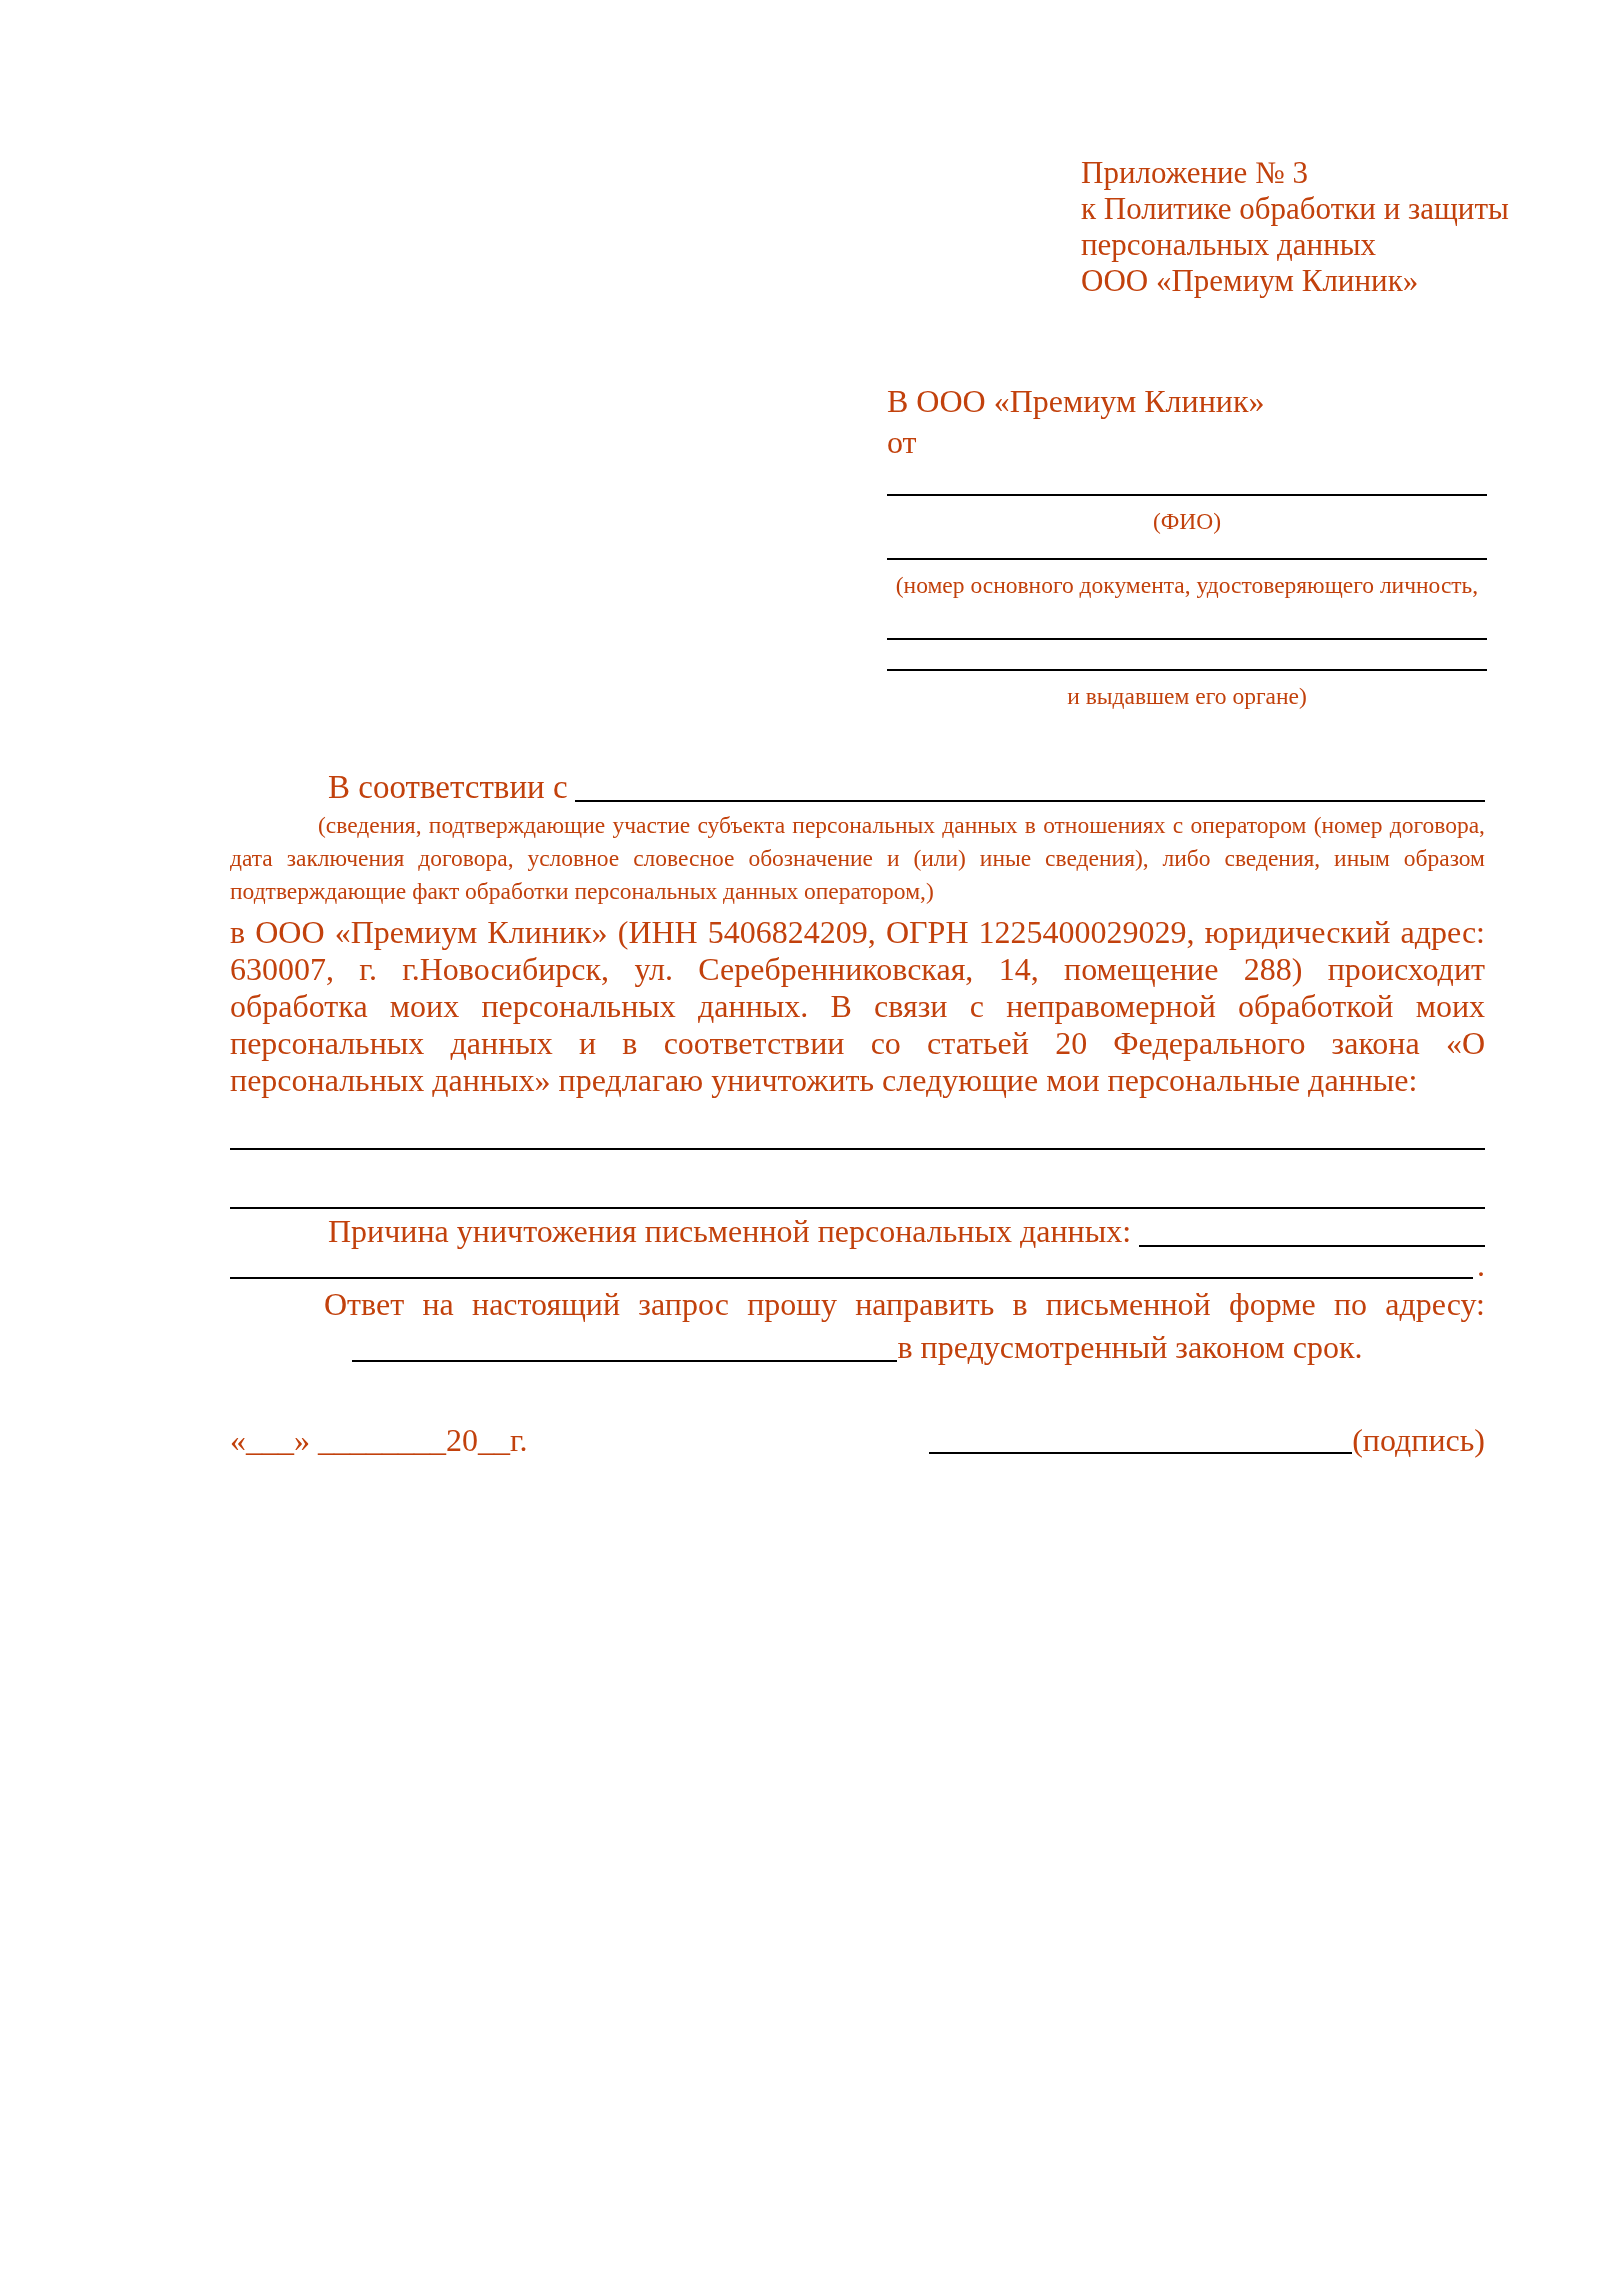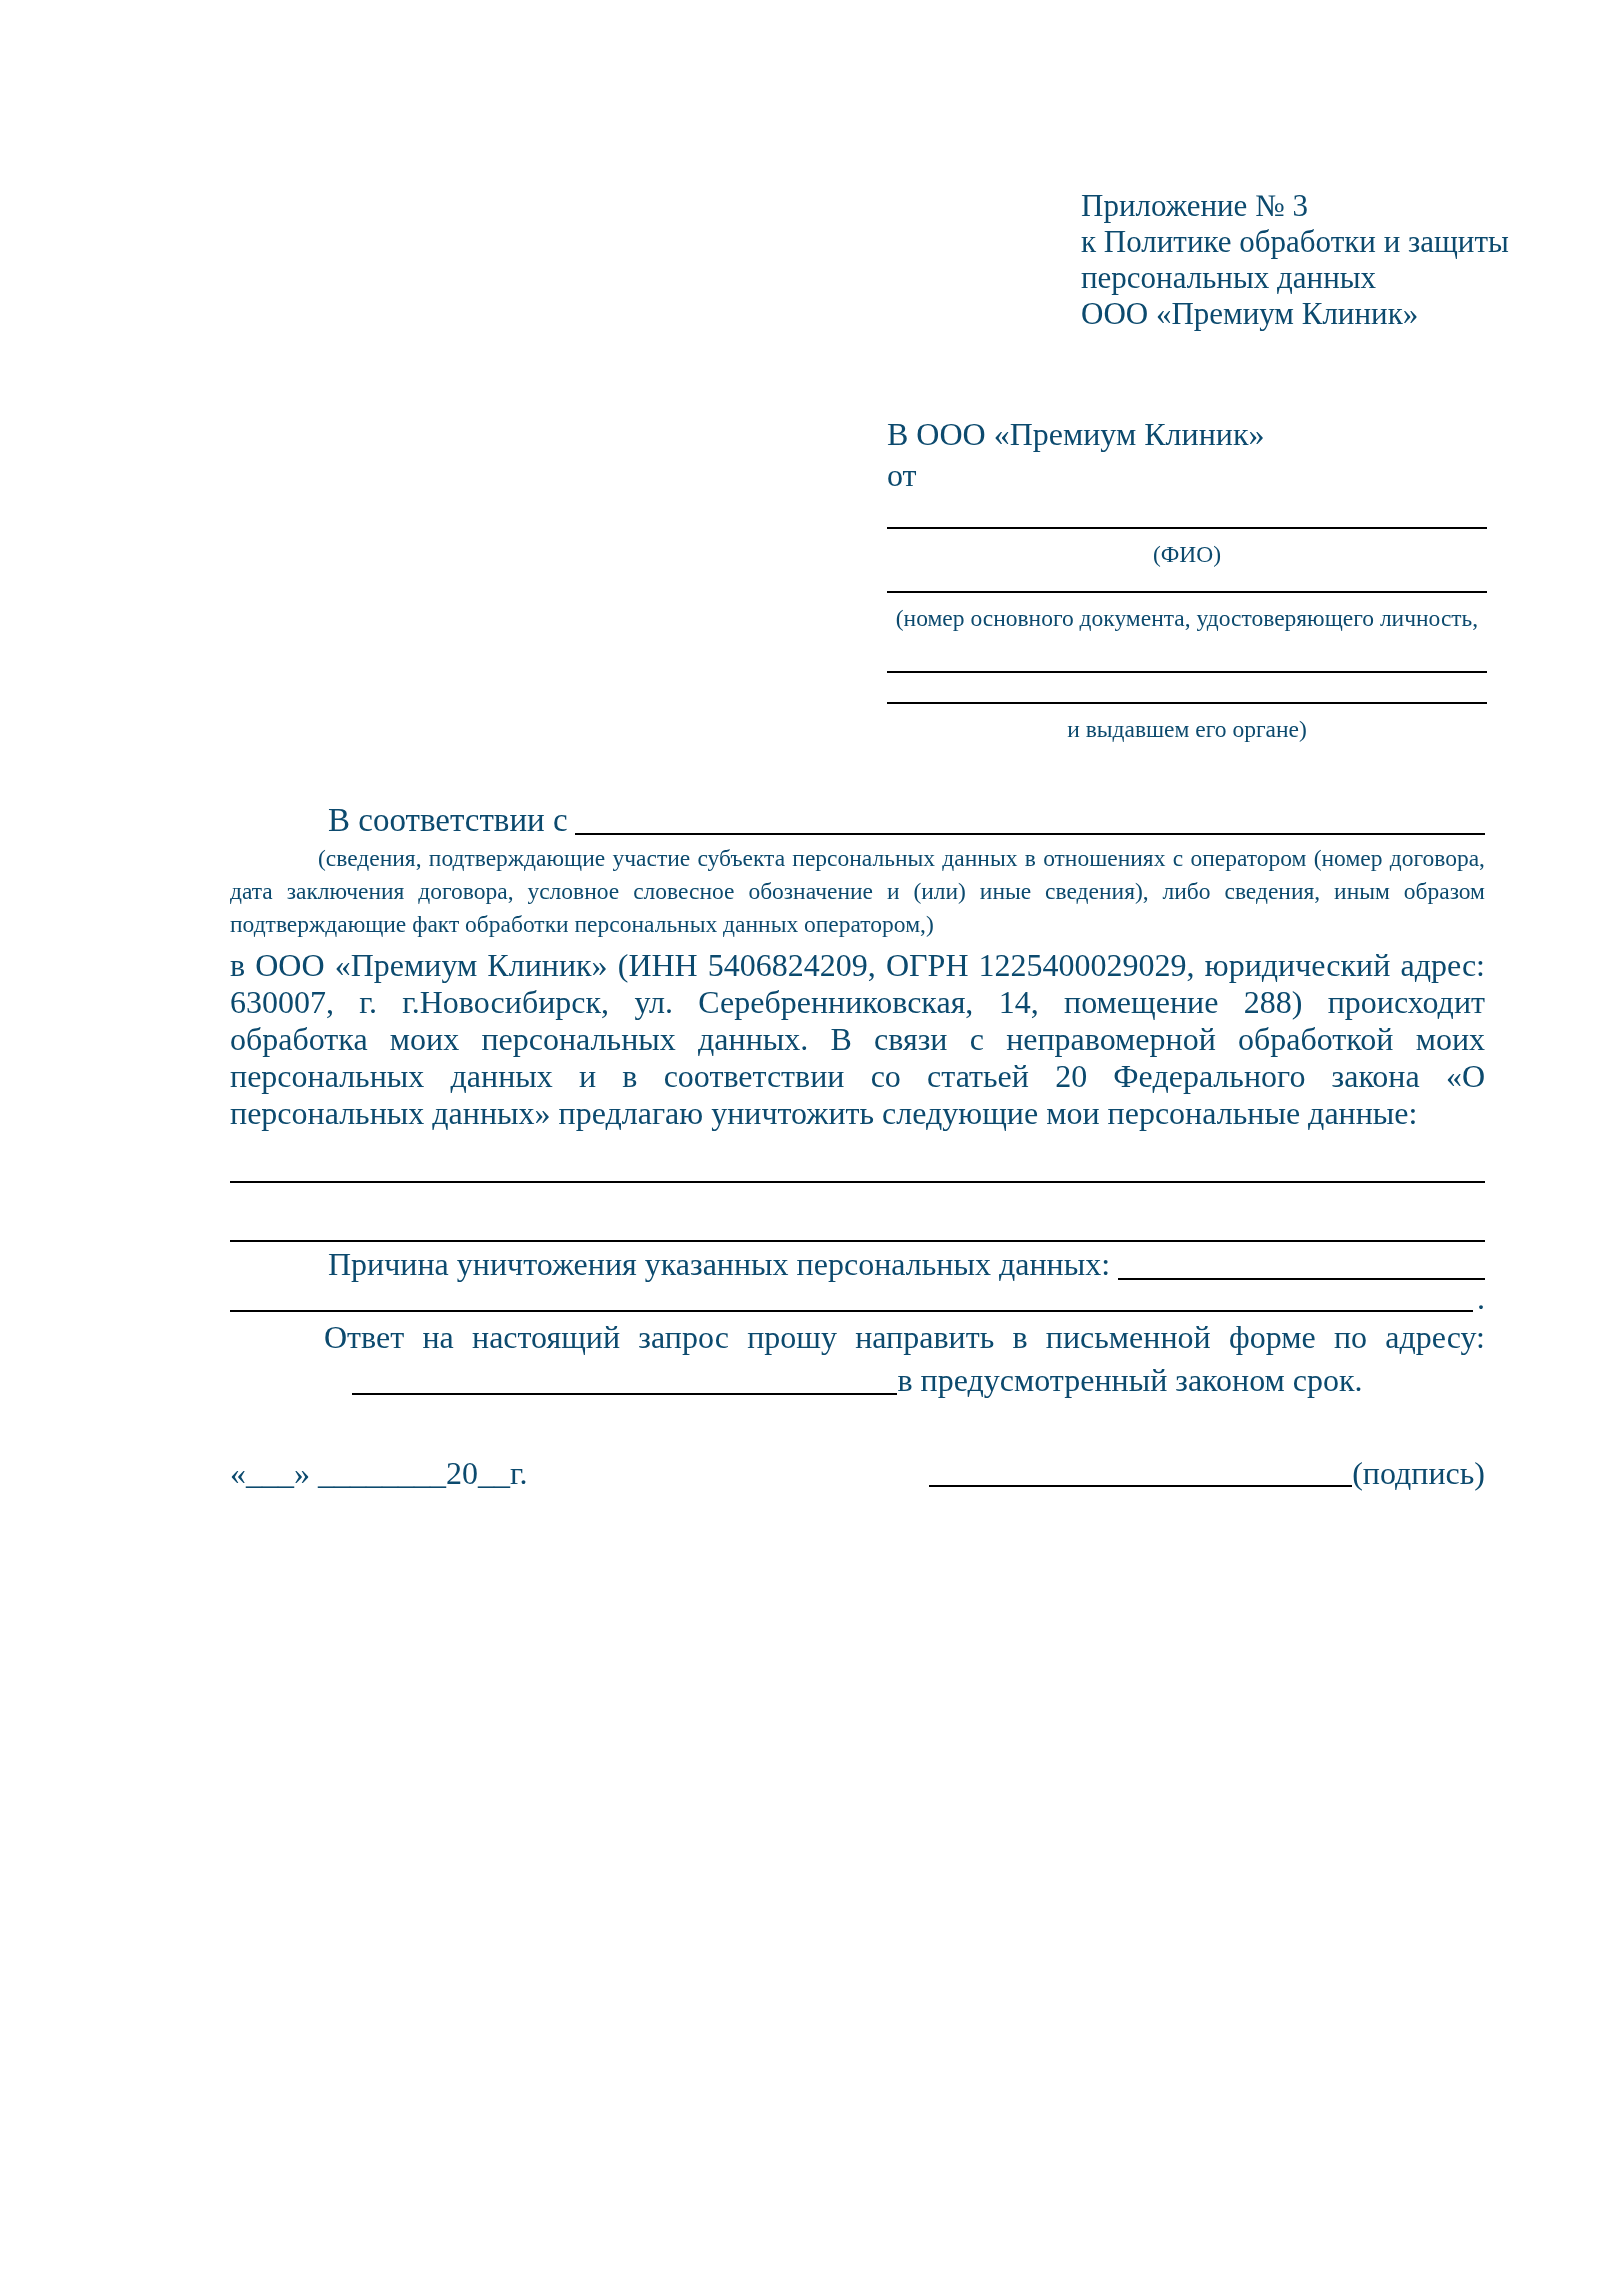--- a/index.html
+++ b/index.html
@@ -1,26 +1,25 @@
 <!DOCTYPE html>
 <html lang="ru"><head>
 <meta charset="utf-8">
 <style>
   html, body { margin: 0; padding: 0; background: #ffffff; }
   .page {
     position: relative;
     width: 1621px;
     height: 1820px;
     background: #ffffff;
-    color: #0c4a6e;
+    color: #c2410c;
     font-family: "Liberation Serif", "DejaVu Serif", serif;
     overflow: hidden;
     box-sizing: border-box;
     padding: 0 136px 0 230px;
-    margin-top: 33px;
   }
   
   .appendix {
     padding-top: 155px;
     margin-left: 851px;
     font-size: 31px;
     line-height: 36px;
     white-space: nowrap;
   }
   
@@ -182,21 +181,21 @@
   </div>
 
   <div class="note">(сведения, подтверждающие участие субъекта персональных данных в отношениях с оператором (номер договора, дата заключения договора, условное словесное обозначение и (или) иные сведения), либо сведения, иным образом подтверждающие факт обработки персональных данных оператором,)</div>
 
   <div class="para">в ООО «Премиум Клиник» (ИНН 5406824209, ОГРН 1225400029029, юридический адрес: 630007, г. г.Новосибирск, ул. Серебренниковская, 14, помещение 288) происходит обработка моих персональных данных. В связи с неправомерной обработкой моих персональных данных и в соответствии со статьей 20 Федерального закона «О персональных данных» предлагаю уничтожить следующие мои персональные данные:</div>
 
   <div class="rule1"></div>
   <div class="rule2"></div>
 
   <div class="reason">
-    <span class="lead">Причина уничтожения указанных персональных данных:</span>
+    <span class="lead">Причина уничтожения письменной персональных данных:</span>
     <span class="fill-line"></span>
   </div>
 
   <div class="rule-period">
     <span class="fill-line"></span>
     <span class="period">.</span>
   </div>
 
   <div class="answer">Ответ на настоящий запрос прошу направить в письменной форме по адресу:</div>
 

